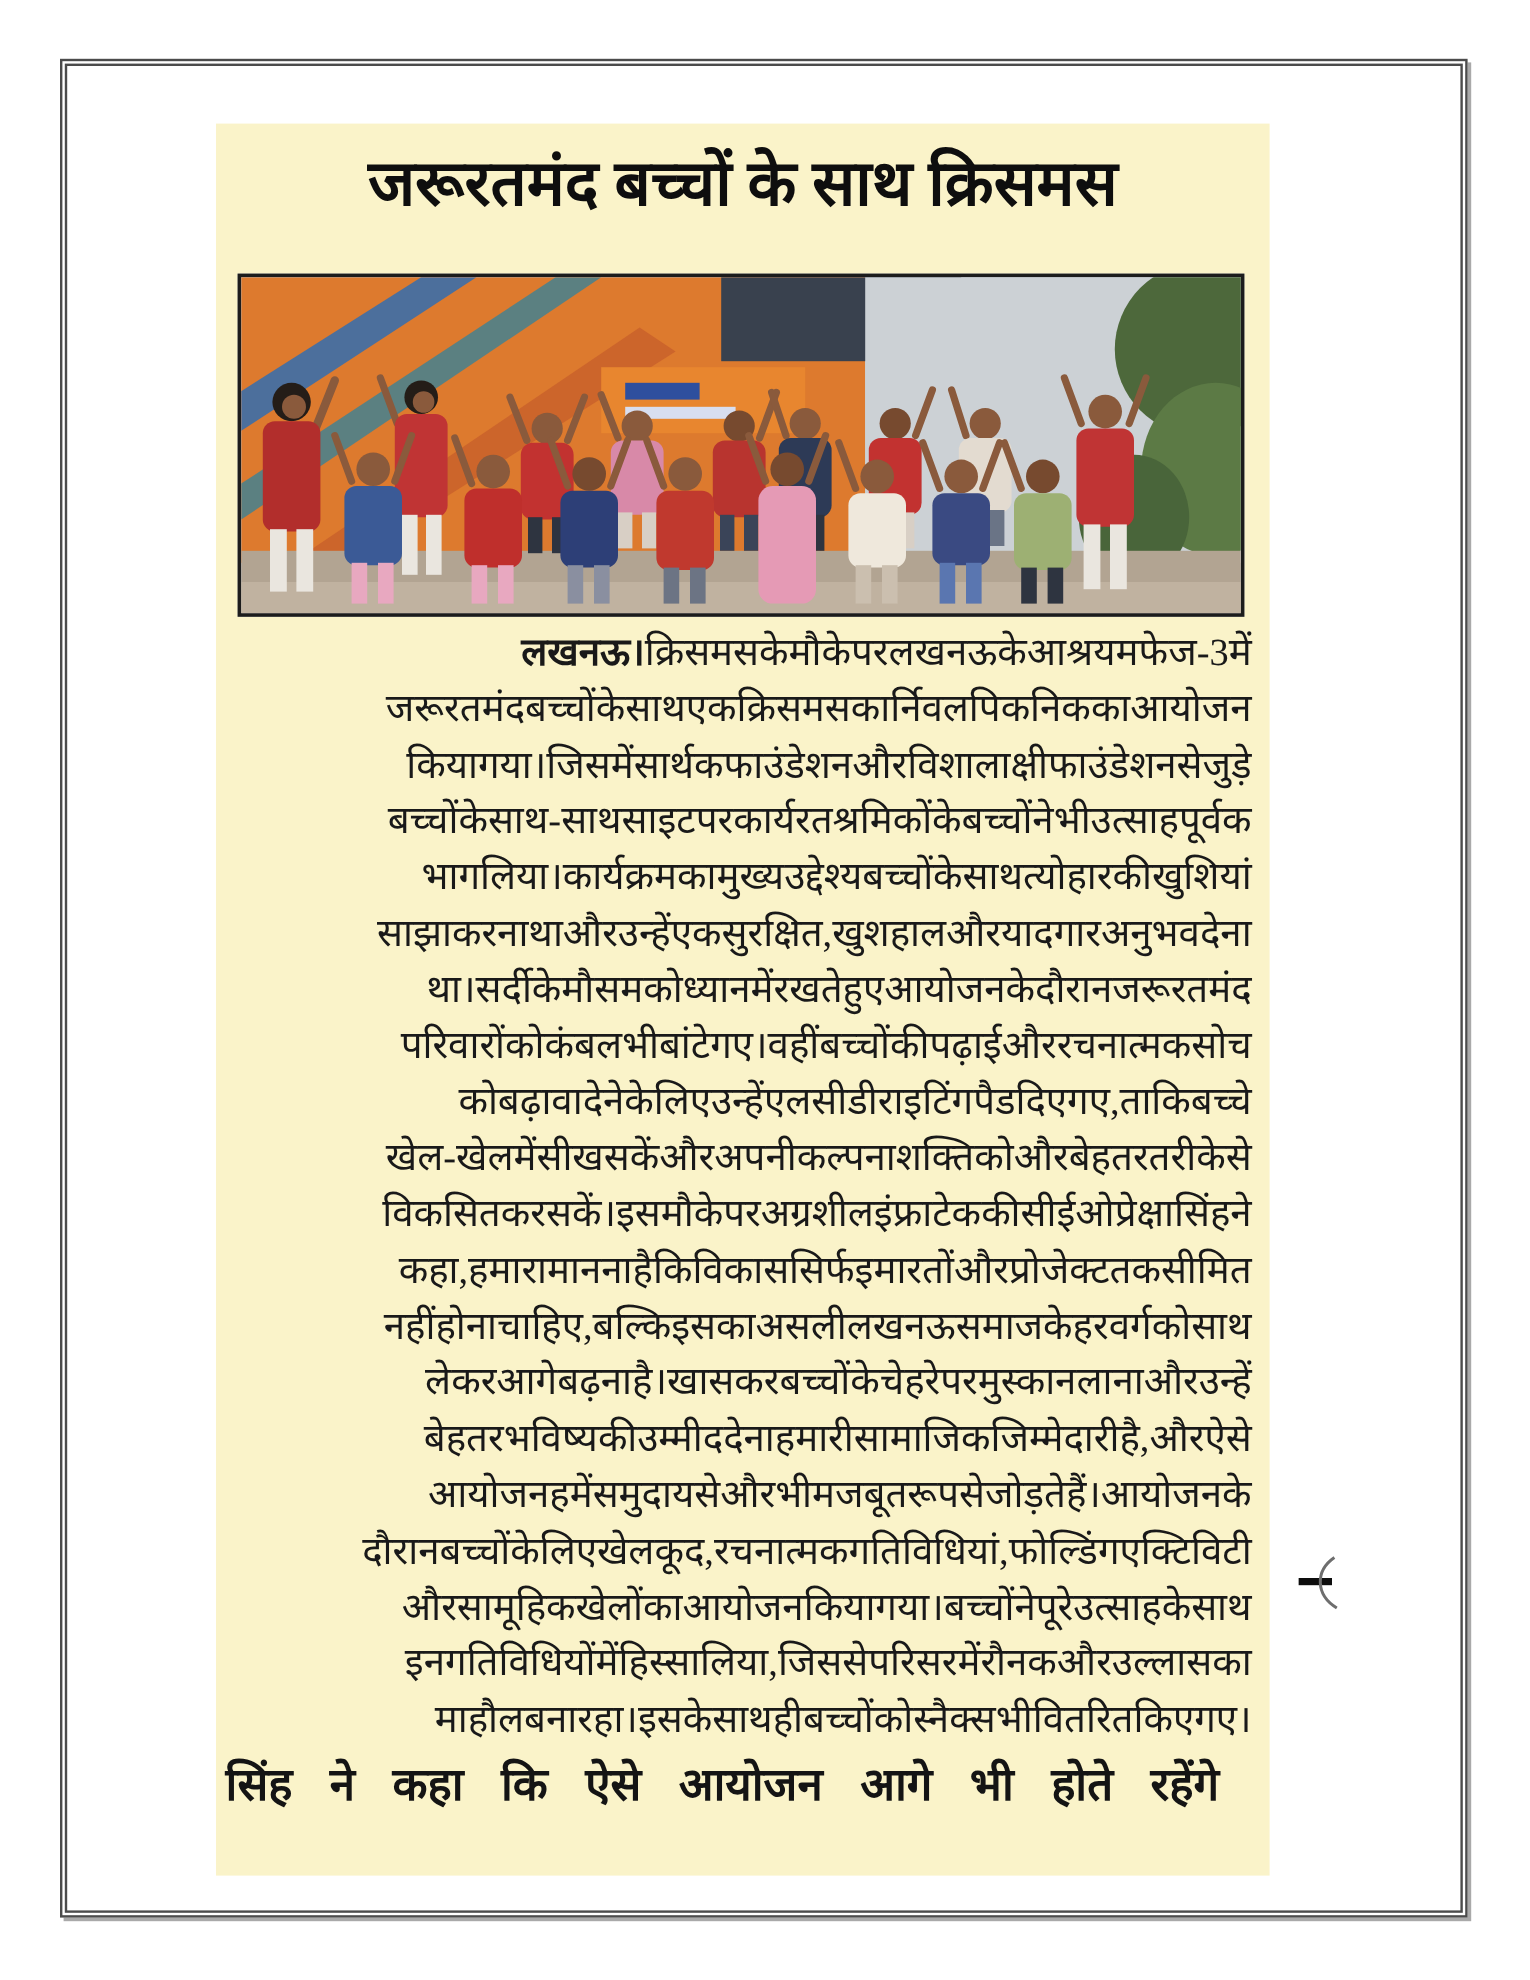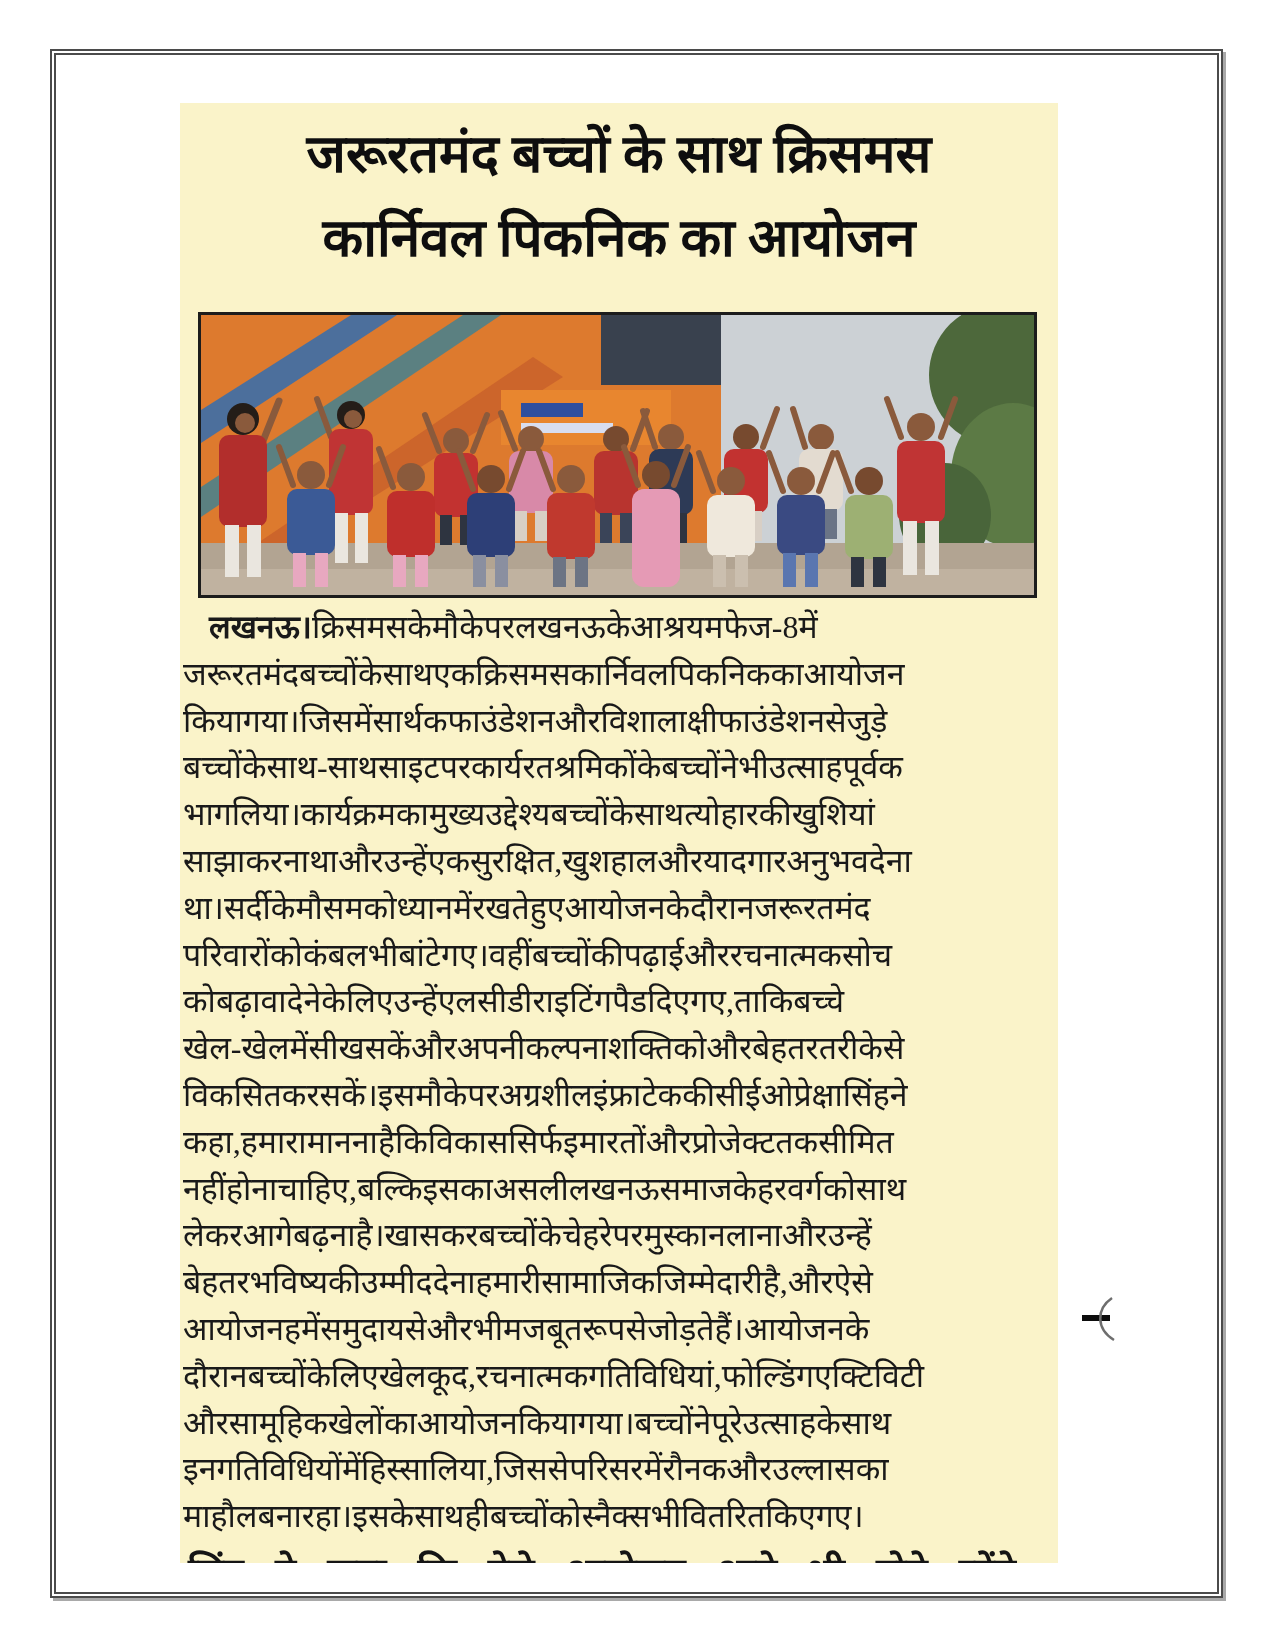--- a/index.html
+++ b/index.html
@@ -14,42 +14,41 @@
   .article{position:absolute;left:124px;top:48px;width:878px;height:1460px;overflow:hidden;
     background:#FAF3C9;color:#141414;}
 
   .headline{margin-top:9px;text-align:center;font-weight:700;font-size:53px;line-height:84px;
     color:#0e0e0e;letter-spacing:0px;white-space:nowrap;}
   .headline .hl{display:block;}
 
   .photo{margin:32px 0 0 18px;width:833px;height:280px;border:3px solid #1c1c1c;background:#cfd3d6;}
 
   .bodytext{margin:6px 0 0 3px;width:860px;font-size:32px;line-height:46.8px;color:#191919;}
-  .body-line{display:flex;justify-content:flex-start;height:46.8px;align-items:baseline;
+  .body-line{display:flex;justify-content:flex-end;height:46.8px;align-items:baseline;
     white-space:nowrap;overflow:visible;}
   .body-line:first-child{padding-left:26px;}
   .body-line:first-child .w:first-child{font-weight:700;}
 
   .cutoff{margin:6px 0 0 8px;width:828px;display:flex;justify-content:space-between;
     font-weight:700;font-size:38px;line-height:52px;white-space:nowrap;color:#141414;}
 
   .cursor-glyph{position:absolute;left:1082px;top:1296px;width:36px;height:46px;}
 </style>
 </head>
 <body>
 
 <div class="stage">
 
   <div class="page">
 
     <div class="article">
 
       <div class="headline">
         <span class="hl">जरूरतमंद बच्चों के साथ क्रिसमस</span>
-        <span class="hl">कार्निवल पिकनिक का आयोजन</span>
       </div>
 
       <div class="photo">
         <svg width="833" height="280" viewBox="0 0 833 280">
 
           <g>
             <rect x="0" y="0" width="520" height="238" fill="#DD7A2E"></rect>
             <path d="M0,95 L150,0 L196,0 L0,128 Z" fill="#3C6EA8" opacity="0.9"></path>
             <path d="M0,172 L262,0 L300,0 L0,202 Z" fill="#44818F" opacity="0.85"></path>
             <path d="M42,238 L332,42 L362,62 L84,238 Z" fill="#C2562A" opacity="0.6"></path>
@@ -209,21 +208,21 @@
       <div class="bodytext">
           <div class="body-line">
             <span class="w">लखनऊ।</span>
             <span class="w">क्रिसमस</span>
             <span class="w">के</span>
             <span class="w">मौके</span>
             <span class="w">पर</span>
             <span class="w">लखनऊ</span>
             <span class="w">के</span>
             <span class="w">आश्रयम</span>
-            <span class="w">फेज-8</span>
+            <span class="w">फेज-3</span>
             <span class="w">में</span>
           </div>
           <div class="body-line">
             <span class="w">जरूरतमंद</span>
             <span class="w">बच्चों</span>
             <span class="w">के</span>
             <span class="w">साथ</span>
             <span class="w">एक</span>
             <span class="w">क्रिसमस</span>
             <span class="w">कार्निवल</span>

